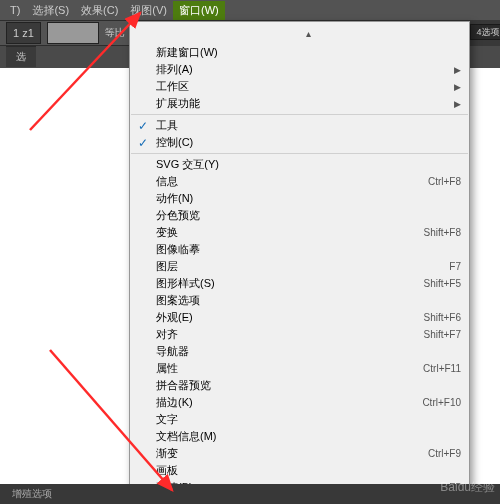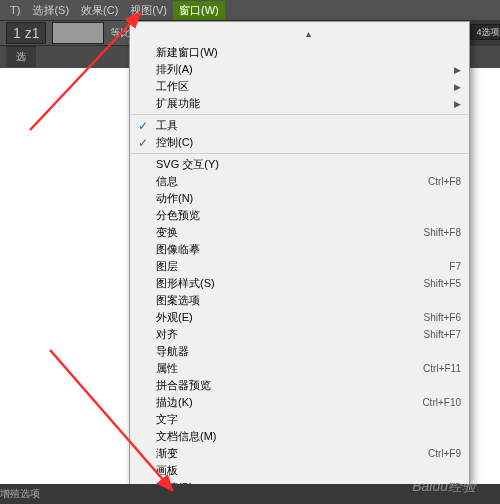--- a/index.html
+++ b/index.html
@@ -1,40 +1,40 @@
 <!DOCTYPE html>
 <html><head>
 <meta charset="utf-8">
 <style>
 *{margin:0;padding:0;box-sizing:border-box;font-family:"Microsoft YaHei",sans-serif}
 body{width:500px;height:504px;background:#4a4a4a;overflow:hidden;position:relative;font-size:11px}
 .menubar{height:20px;background:#535353;display:flex;align-items:center;color:#ccc;padding-left:4px}
 .menubar .menu-item{padding:2px 6px;cursor:default}
 .menubar .menu-item.active{background:#4d7c0f;color:#fff}
 .toolbar{height:26px;background:#535353;display:flex;align-items:center;gap:6px;padding:0 6px;border-top:1px solid #2d2d2d;border-bottom:1px solid #2d2d2d}
-.tb-box{background:#3a3a3a;color:#ccc;border:1px solid #222;padding:1px 6px;display:flex;align-items:center;height:22px;font-size:14px}
+.tb-box{background:#3a3a3a;color:#ccc;border:1px solid #222;padding:1px 6px;display:flex;align-items:center;height:22px;font-size:11px}
 .tb-box.wide{width:60px}
 .tb-label{color:#ccc;font-size:10px}
 .tb-sep{color:#666}
 .doc-area{position:absolute;top:46px;left:0;right:0;bottom:0;background:#4a4a4a}
 .doc-tab{position:absolute;top:0;left:6px;background:#3a3a3a;color:#ccc;padding:3px 10px;font-size:10px;border-top:1px solid #2a2a2a}
 .canvas{position:absolute;top:22px;left:0;right:0;bottom:0;background:#fff}
 .dropdown{position:absolute;top:21px;left:129px;right:30px;background:#f0f0f0;border:1px solid #979797;box-shadow:3px 3px 8px rgba(0,0,0,.4);color:#000;max-height:480px;overflow:hidden}
 .dd-item{display:flex;align-items:center;height:17px;padding:0 8px 0 26px;position:relative;cursor:default;font-size:11px}
 .dd-item.first{height:22px}
 .dd-item .check{position:absolute;left:8px;font-size:12px;color:#1a6fb7}
 .dd-item .shortcut{margin-left:auto;color:#555;font-size:10px}
 .dd-item .submenu-arrow{margin-left:auto;color:#555;font-size:9px}
 .dd-item .up-arrow{margin:0 auto;color:#555;font-size:10px}
 .dd-sep{height:1px;background:#d0d0d0;margin:2px 1px}
 .arrow-svg{position:absolute;top:0;left:0;pointer-events:none;z-index:5}
 .right-strip{position:absolute;top:20px;right:0;width:30px;bottom:0;background:#383838}
 .right-btn{background:#2a2a2a;border:1px solid #1a1a1a;margin:4px auto;width:36px;height:16px;color:#ccc;font-size:9px;display:flex;align-items:center;justify-content:center}
-.watermark{position:absolute;bottom:8px;right:24px;color:rgba(255,255,255,.4);font-size:14px;font-style:italic;pointer-events:none}
-.bottom-bar{position:absolute;bottom:0;left:0;right:0;height:20px;background:#383838;display:flex;align-items:center;padding-left:0;color:#aaa;font-size:10px}
+.watermark{position:absolute;bottom:8px;right:5px;color:rgba(255,255,255,.4);font-size:12px;pointer-events:none}
+.bottom-bar{position:absolute;bottom:0;left:0;right:0;height:20px;background:#383838;display:flex;align-items:center;padding-left:12px;color:#aaa;font-size:10px}
 </style>
 </head>
 <body>
 
 <div class="menubar">
   <span class="menu-item">T)</span>
   <span class="menu-item">选择(S)</span>
   <span class="menu-item">效果(C)</span>
   <span class="menu-item">视图(V)</span>
   <span class="menu-item active">窗口(W)</span>

